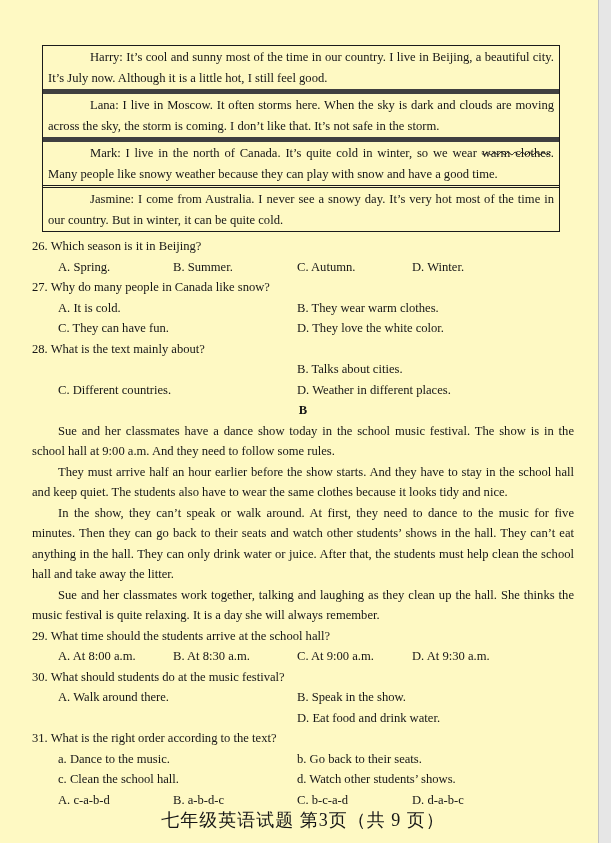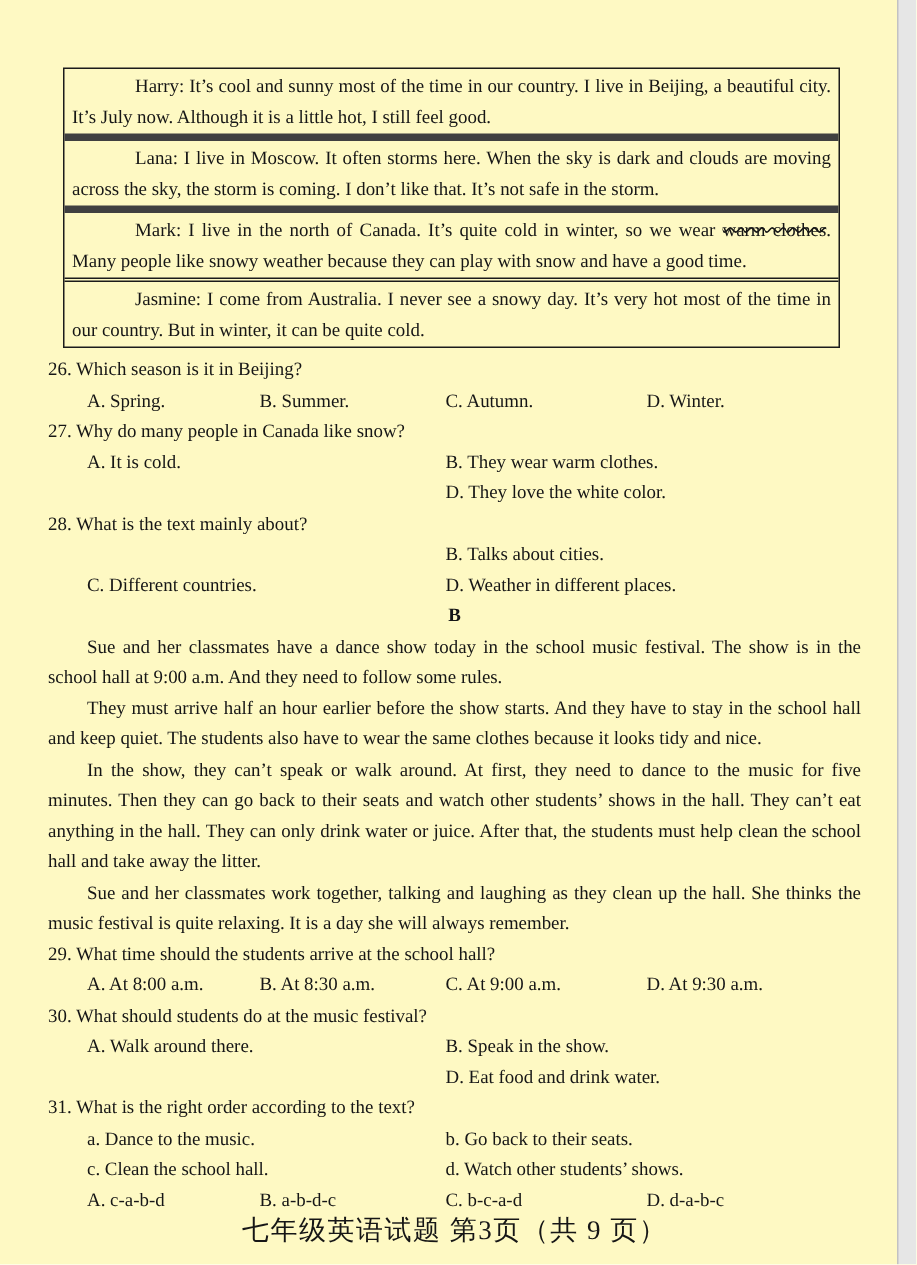--- a/index.html
+++ b/index.html
@@ -44,21 +44,21 @@
   }
 
   
   .qsec { margin-top: 4px; }
   .qline { white-space: nowrap; }
   .optrow { position: relative; height: 20.5px; }
   .opt { position: absolute; top: 0; white-space: nowrap; }
   .o1 { left: 26px; }
   .o2 { left: 141px; }
   .o3 { left: 265px; }
-  .o4 { left: 399px; }
+  .o4 { left: 380px; }
 
   
   .sect { text-align: center; font-weight: bold; }
   .para { margin: 0; text-indent: 26px; text-align: justify; }
 
   
   .footer {
     text-align: center;
     font-size: 18px;
     letter-spacing: 1px;
@@ -98,20 +98,21 @@
       </div>
     </div>
 
     <div>
       <div class="qline">27. Why do many people in Canada like snow?</div>
       <div class="optrow">
         <span class="opt o1">A. It is cold.</span>
         <span class="opt o3">B. They wear warm clothes.</span>
       </div>
       <div class="optrow">
+        <span class="opt o1">C. They can have fun.</span>
         <span class="opt o3">D. They love the white color.</span>
       </div>
     </div>
 
     <div>
       <div class="qline">28. What is the text mainly about?</div>
       <div class="optrow">
         <span class="opt o3">B. Talks about cities.</span>
       </div>
       <div class="optrow">

